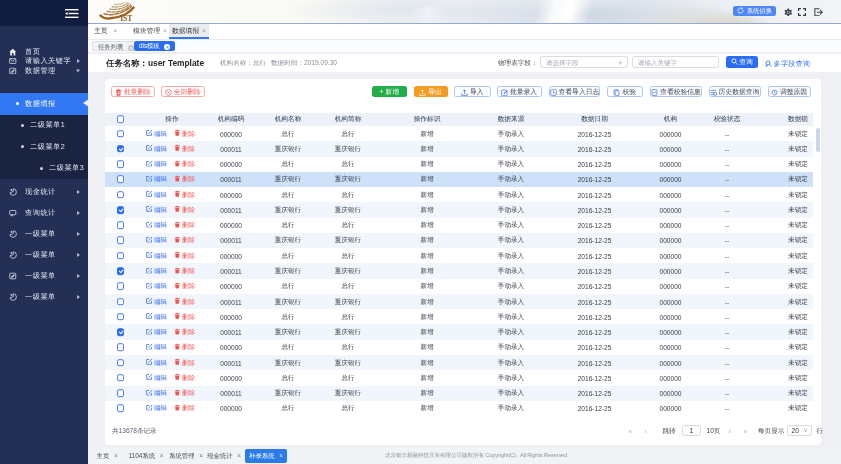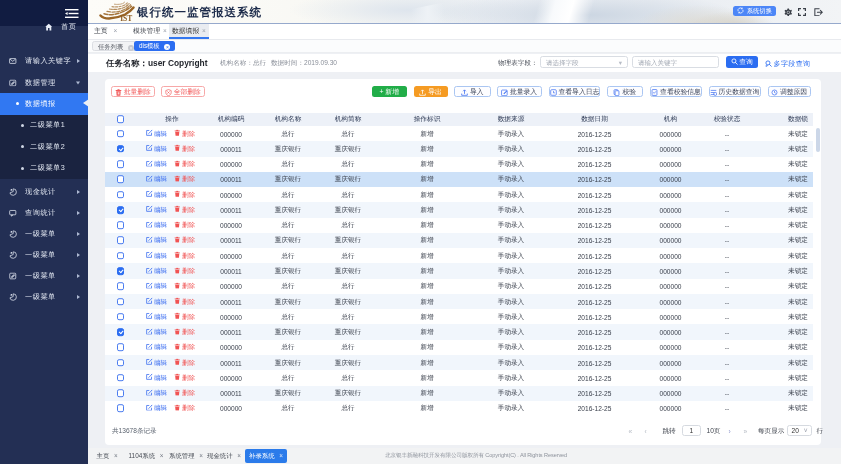--- a/index.html
+++ b/index.html
@@ -85,37 +85,37 @@
 
 <div class="abs" id="sidebar"></div>
 <div class="abs" id="sbtop">
     <svg style="position:absolute;left:65px;top:9px" width="14" height="9" viewBox="0 0 14 9">
       <rect x="0" y="0" width="13.5" height="1.4" fill="#fff"></rect>
       <rect x="3.6" y="3.8" width="9.9" height="1.4" fill="#fff"></rect>
       <path d="M2.6 2.9 L0 4.5 L2.6 6.1 Z" fill="#fff"></path>
       <rect x="0" y="7.6" width="13.5" height="1.4" fill="#fff"></rect>
     </svg>
   </div>
-<div class="mi " style="top:16px;height:22px;margin-left:36px;">
+<div class="mi " style="top:41px;height:22px;">
     <svg class="ic" width="7.5" height="7.5" viewBox="0 0 10 10">
       <path d="M5 0.8 L9.6 4.8 L8.4 4.8 L8.4 9.5 L6 9.5 L6 6.4 L4 6.4 L4 9.5 L1.6 9.5 L1.6 4.8 L0.4 4.8 Z" fill="#e8edf7"></path>
     </svg>
     <span class="txt">首页</span>
   </div>
 <div class="mi " style="top:50px;height:22px;">
     <svg class="ic" width="7.5" height="7.5" viewBox="0 0 10 10">
       <g fill="none" stroke="#e8edf7" stroke-width="1">
         <rect x="0.8" y="1.8" width="8.4" height="6.4" rx="0.8"></rect>
         <path d="M1.2 2.4 L5 5.4 L8.8 2.4"></path>
       </g>
     </svg>
     <span class="txt">请输入关键字</span>
     <span class="arr r"></span>
   </div>
-<div class="mi " style="top:72px;height:21px;padding-left:48px;">
+<div class="mi " style="top:60px;height:21px;padding-left:48px;">
     <svg class="ic" width="7.5" height="7.5" viewBox="0 0 10 10">
       <g fill="none" stroke="#e8edf7" stroke-width="1">
         <rect x="1" y="1.2" width="8" height="7.6" rx="1.2"></rect>
         <path d="M3.2 6.6 L6.6 3.2 M6.6 3.2 L7.4 4 L4 7.4 L3.2 6.6 Z"></path>
       </g>
     </svg>
     <span class="txt">数据管理</span>
     <span class="arr d"></span>
   </div>
 <div class="abs sub" style="left:0;top:93px;width:88px;height:86px;"></div>
@@ -125,21 +125,21 @@
     <span id="notch"></span>
   </div>
 <div class="mi sub2" style="top:114.5px;height:21.5px;">
     <span class="blt"></span>
     <span class="txt">二级菜单1</span>
   </div>
 <div class="mi sub2" style="top:136px;height:21.5px;">
     <span class="blt"></span>
     <span class="txt">二级菜单2</span>
   </div>
-<div class="mi sub2" style="top:157.5px;height:21.5px;">
+<div class="mi sub2" style="top:157.5px;height:21.5px;margin-left:19px;">
     <span class="blt"></span>
     <span class="txt">二级菜单3</span>
   </div>
 <div class="mi " style="top:181.5px;height:21px;">
     <svg class="ic" width="7.5" height="7.5" viewBox="0 0 10 10">
       <path d="M5.6 4.4 L5.6 0.6 A4.4 4.4 0 1 1 1.2 6.2 Z" fill="none" stroke="#e8edf7" stroke-width="1"></path>
       <path d="M4.2 3.4 L4.2 0.9 A3.4 3.4 0 0 0 1.6 2.5 Z" fill="#e8edf7"></path>
     </svg>
     <span class="txt">现金统计</span>
     <span class="arr r"></span>
@@ -199,21 +199,20 @@
 <g fill="none" stroke="#9b6526" stroke-linecap="round">
 <path d="M3.5 14.5 Q6 17.5 12 17.5 Q20 17.3 28 13.5 Q33.5 10.5 36.5 6.5" stroke-width="2.4"></path>
 <path d="M7 12.8 Q14 14.8 22 12.2 Q30 9.6 34.5 5.2" stroke-width="1.5" stroke-dasharray="4 1.6" opacity="0.9"></path>
 <path d="M10 10.4 Q17 12 24 9.8 Q30.5 7.6 33.5 3.8" stroke-width="1.3" stroke-dasharray="3.4 1.5" opacity="0.8"></path>
 <path d="M12.5 8 Q19 9.2 25 7.3 Q30 5.6 32 2.6" stroke-width="1.2" stroke-dasharray="2.8 1.4" opacity="0.75"></path>
 <path d="M15 5.6 Q20.5 6.5 25.5 4.9 Q29 3.7 30.5 1.6" stroke-width="1.1" stroke-dasharray="2.2 1.3" opacity="0.7"></path>
 <path d="M17.5 3.2 Q22 3.8 26 2.5 L27.5 1.2" stroke-width="1" stroke-dasharray="1.8 1.2" opacity="0.65"></path>
 </g>
 <text x="23.2" y="19.5" font-family="Liberation Serif,serif" font-size="7.5" font-weight="bold" fill="#8a5a20">IST</text>
 </svg>
-<span id="title">银行统一监管报送系统</span>
 <span id="sysbtn"><svg width="7" height="7" viewBox="0 0 10 10" style="vertical-align:-1px;margin-right:1px;">
         <g fill="none" stroke="#fff" stroke-width="1.1">
           <path d="M1.5 6 A3.6 3.6 0 0 1 7.5 2.4"></path>
           <path d="M8.5 4 A3.6 3.6 0 0 1 2.5 7.6"></path>
           <path d="M7.5 0.8 v1.8 h-1.8" stroke-width="0.9"></path>
           <path d="M2.5 9.2 v-1.8 h1.8" stroke-width="0.9"></path>
         </g>
       </svg> 系统切换</span>
 <svg class="hic" style="left:696px" width="8.5" height="8.5" viewBox="0 0 10 10">
       <path fill="#3a3f48" d="M5 3.2 A1.8 1.8 0 1 0 5 6.8 A1.8 1.8 0 1 0 5 3.2 M4.2 0.5 h1.6 l0.3 1.3 1.2 0.7 1.3-0.5 0.8 1.4-1 0.9 v1.4 l1 0.9 -0.8 1.4 -1.3-0.5 -1.2 0.7 -0.3 1.3 h-1.6 l-0.3-1.3 -1.2-0.7 -1.3 0.5 -0.8-1.4 1-0.9 v-1.4 l-1-0.9 0.8-1.4 1.3 0.5 1.2-0.7 Z M5 3.8 A1.2 1.2 0 1 1 5 6.2 A1.2 1.2 0 1 1 5 3.8" fill-rule="evenodd"></path>
@@ -234,21 +233,21 @@
 <div class="abs" id="trow1">
 <span class="t1" style="left:6px;">主页 <span class="x" style="margin-left:4px;">×</span></span>
 <span class="t1" style="left:45px;">模块管理 <span class="x">×</span></span>
 <span class="t1" id="t1a" style="left:81px;">数据填报 <span class="x">×</span></span>
 </div>
 <div class="abs" id="trow2">
 <span class="pill" id="pill1">任务列表 <span class="cx">×</span></span>
 <span class="pill" id="pill2">dis模板 <span class="cx">×</span></span>
 </div>
 <div class="abs" id="taskrow">
-<span class="tn">任务名称：user Copyright</span>
+<span class="tn">任务名称：user Template</span>
 <span class="gi" style="left:132px;">机构名称：总行</span>
 <span class="gi" style="left:183px;">数据时间：2019.09.30</span>
 <span class="gi" style="left:410px;color:#454a54;">物理表字段：</span>
 <span class="fbox" style="left:452px;width:88px;line-height:11px;padding-left:5px;">请选择字段<span style="position:absolute;right:5px;top:0;color:#b7bcc6;">▾</span></span>
 <span class="fbox" style="left:544px;width:87px;line-height:11px;padding-left:5px;">请输入关键字</span>
 <span id="qbtn"><svg width="7" height="7" viewBox="0 0 10 10" style="vertical-align:-1px;margin-right:1.5px;">
         <g fill="none" stroke="#fff" stroke-width="1.2">
           <circle cx="4.2" cy="4.2" r="2.9"></circle>
           <path d="M6.4 6.4 L9 9" stroke-linecap="round"></path>
         </g>

